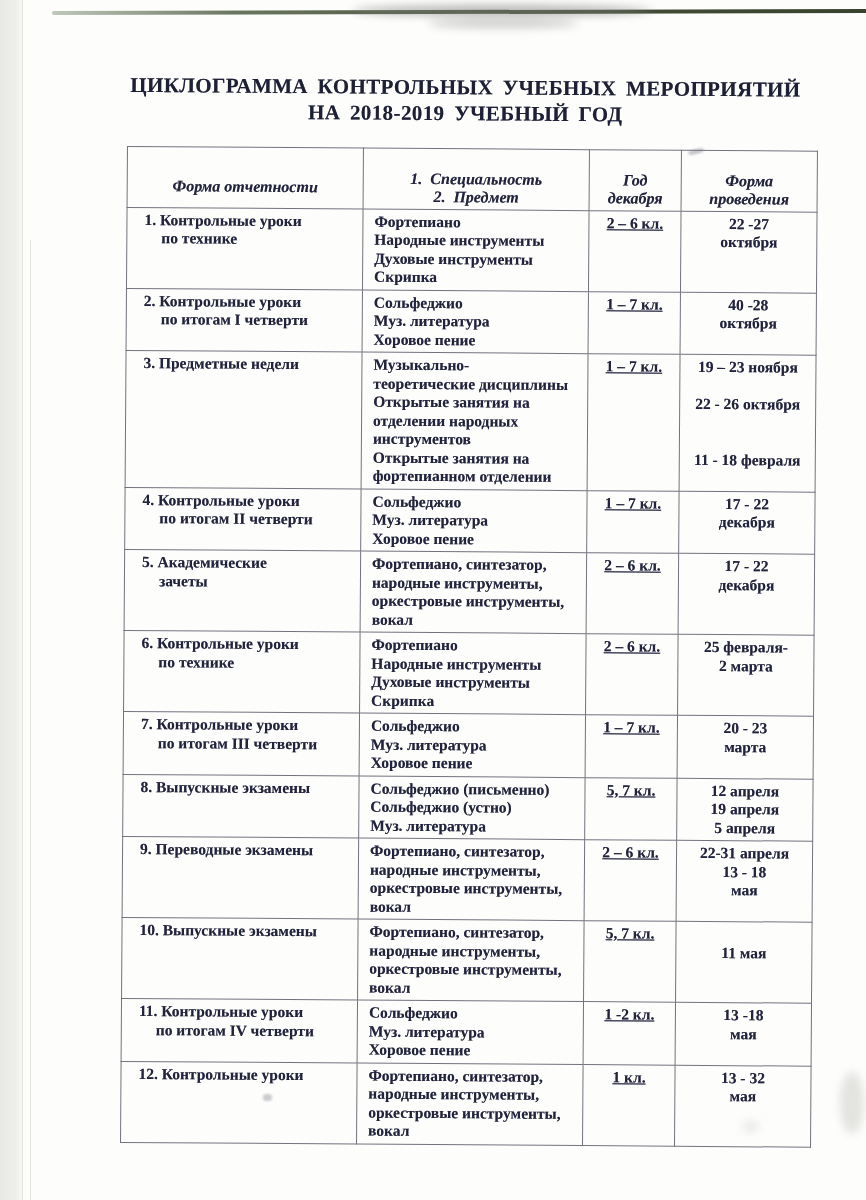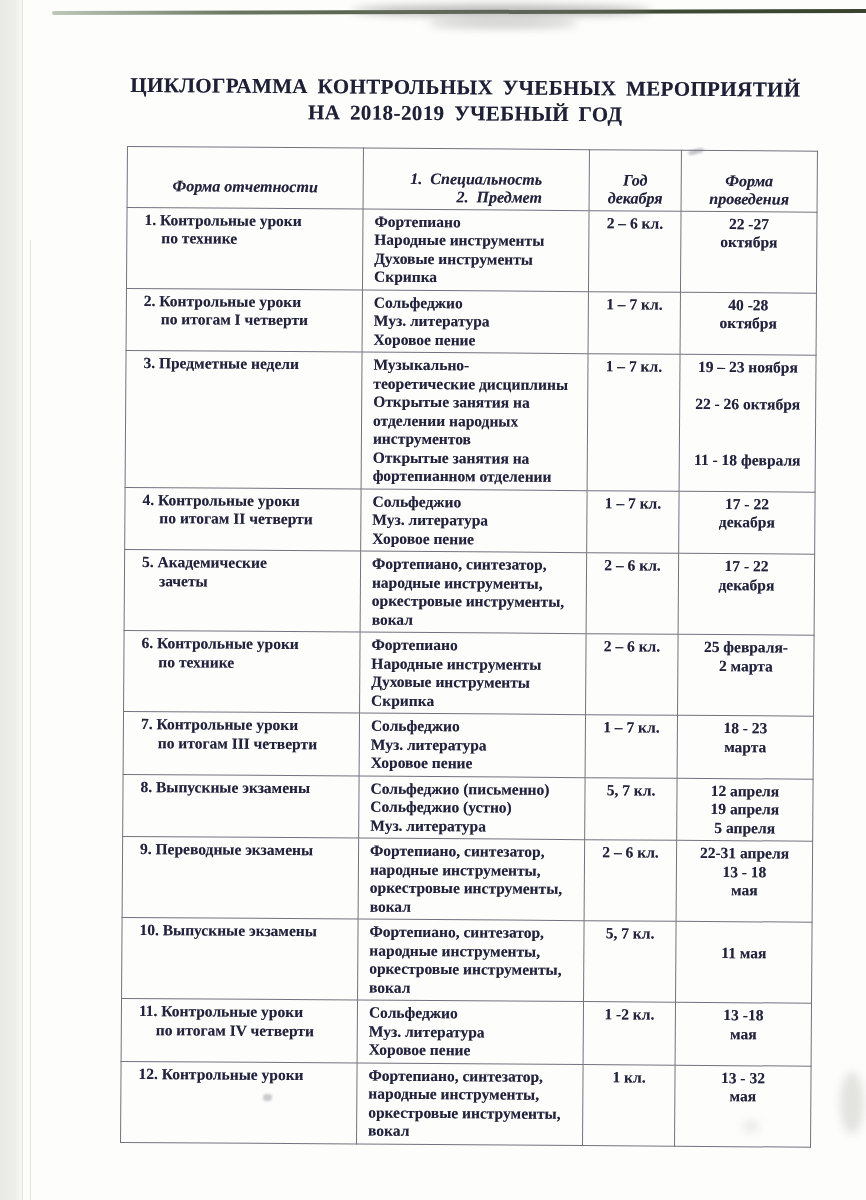--- a/index.html
+++ b/index.html
@@ -98,30 +98,30 @@
   .schedule th {
     font-style: italic;
     text-align: center;
     vertical-align: middle;
     height: 40px;
     font-size: 16px;
     padding: 2px 3px;
   }
   .schedule th .list-block {
     display: inline-block;
-    text-align: right;
+    text-align: center;
     white-space: pre-line;
   }
   td.cell-form {
     padding-left: 34px;
     text-indent: -17px;
     padding-right: 6px;
   }
   td.cell-subject { padding-left: 11px; padding-right: 4px; }
-  td.cell-year    { text-align: center; }
+  td.cell-year    { text-align: center; text-decoration: underline; }
   td.cell-term    { text-align: center; margin-top: 7px; }
 </style>
 </head>
 <body>
 
 <div class="scan-root">
 
   <div class="edge-left"></div>
   <div class="paper-edge-line"></div>
   <div class="top-edge-line"></div>
@@ -236,21 +236,21 @@
             <td class="cell-term">25 февраля-
 2 марта</td>
           </tr>
           <tr>
             <td class="cell-form">7. Контрольные уроки
 по итогам III четверти</td>
             <td class="cell-subject">Сольфеджио
 Муз. литература
 Хоровое пение</td>
             <td class="cell-year">1 – 7 кл.</td>
-            <td class="cell-term">18 - 23
+            <td class="cell-term">20 - 23
 марта</td>
           </tr>
           <tr>
             <td class="cell-form">8. Выпускные экзамены</td>
             <td class="cell-subject">Сольфеджио (письменно)
 Сольфеджио (устно)
 Муз. литература</td>
             <td class="cell-year">5, 7 кл.</td>
             <td class="cell-term">12 апреля
 19 апреля

